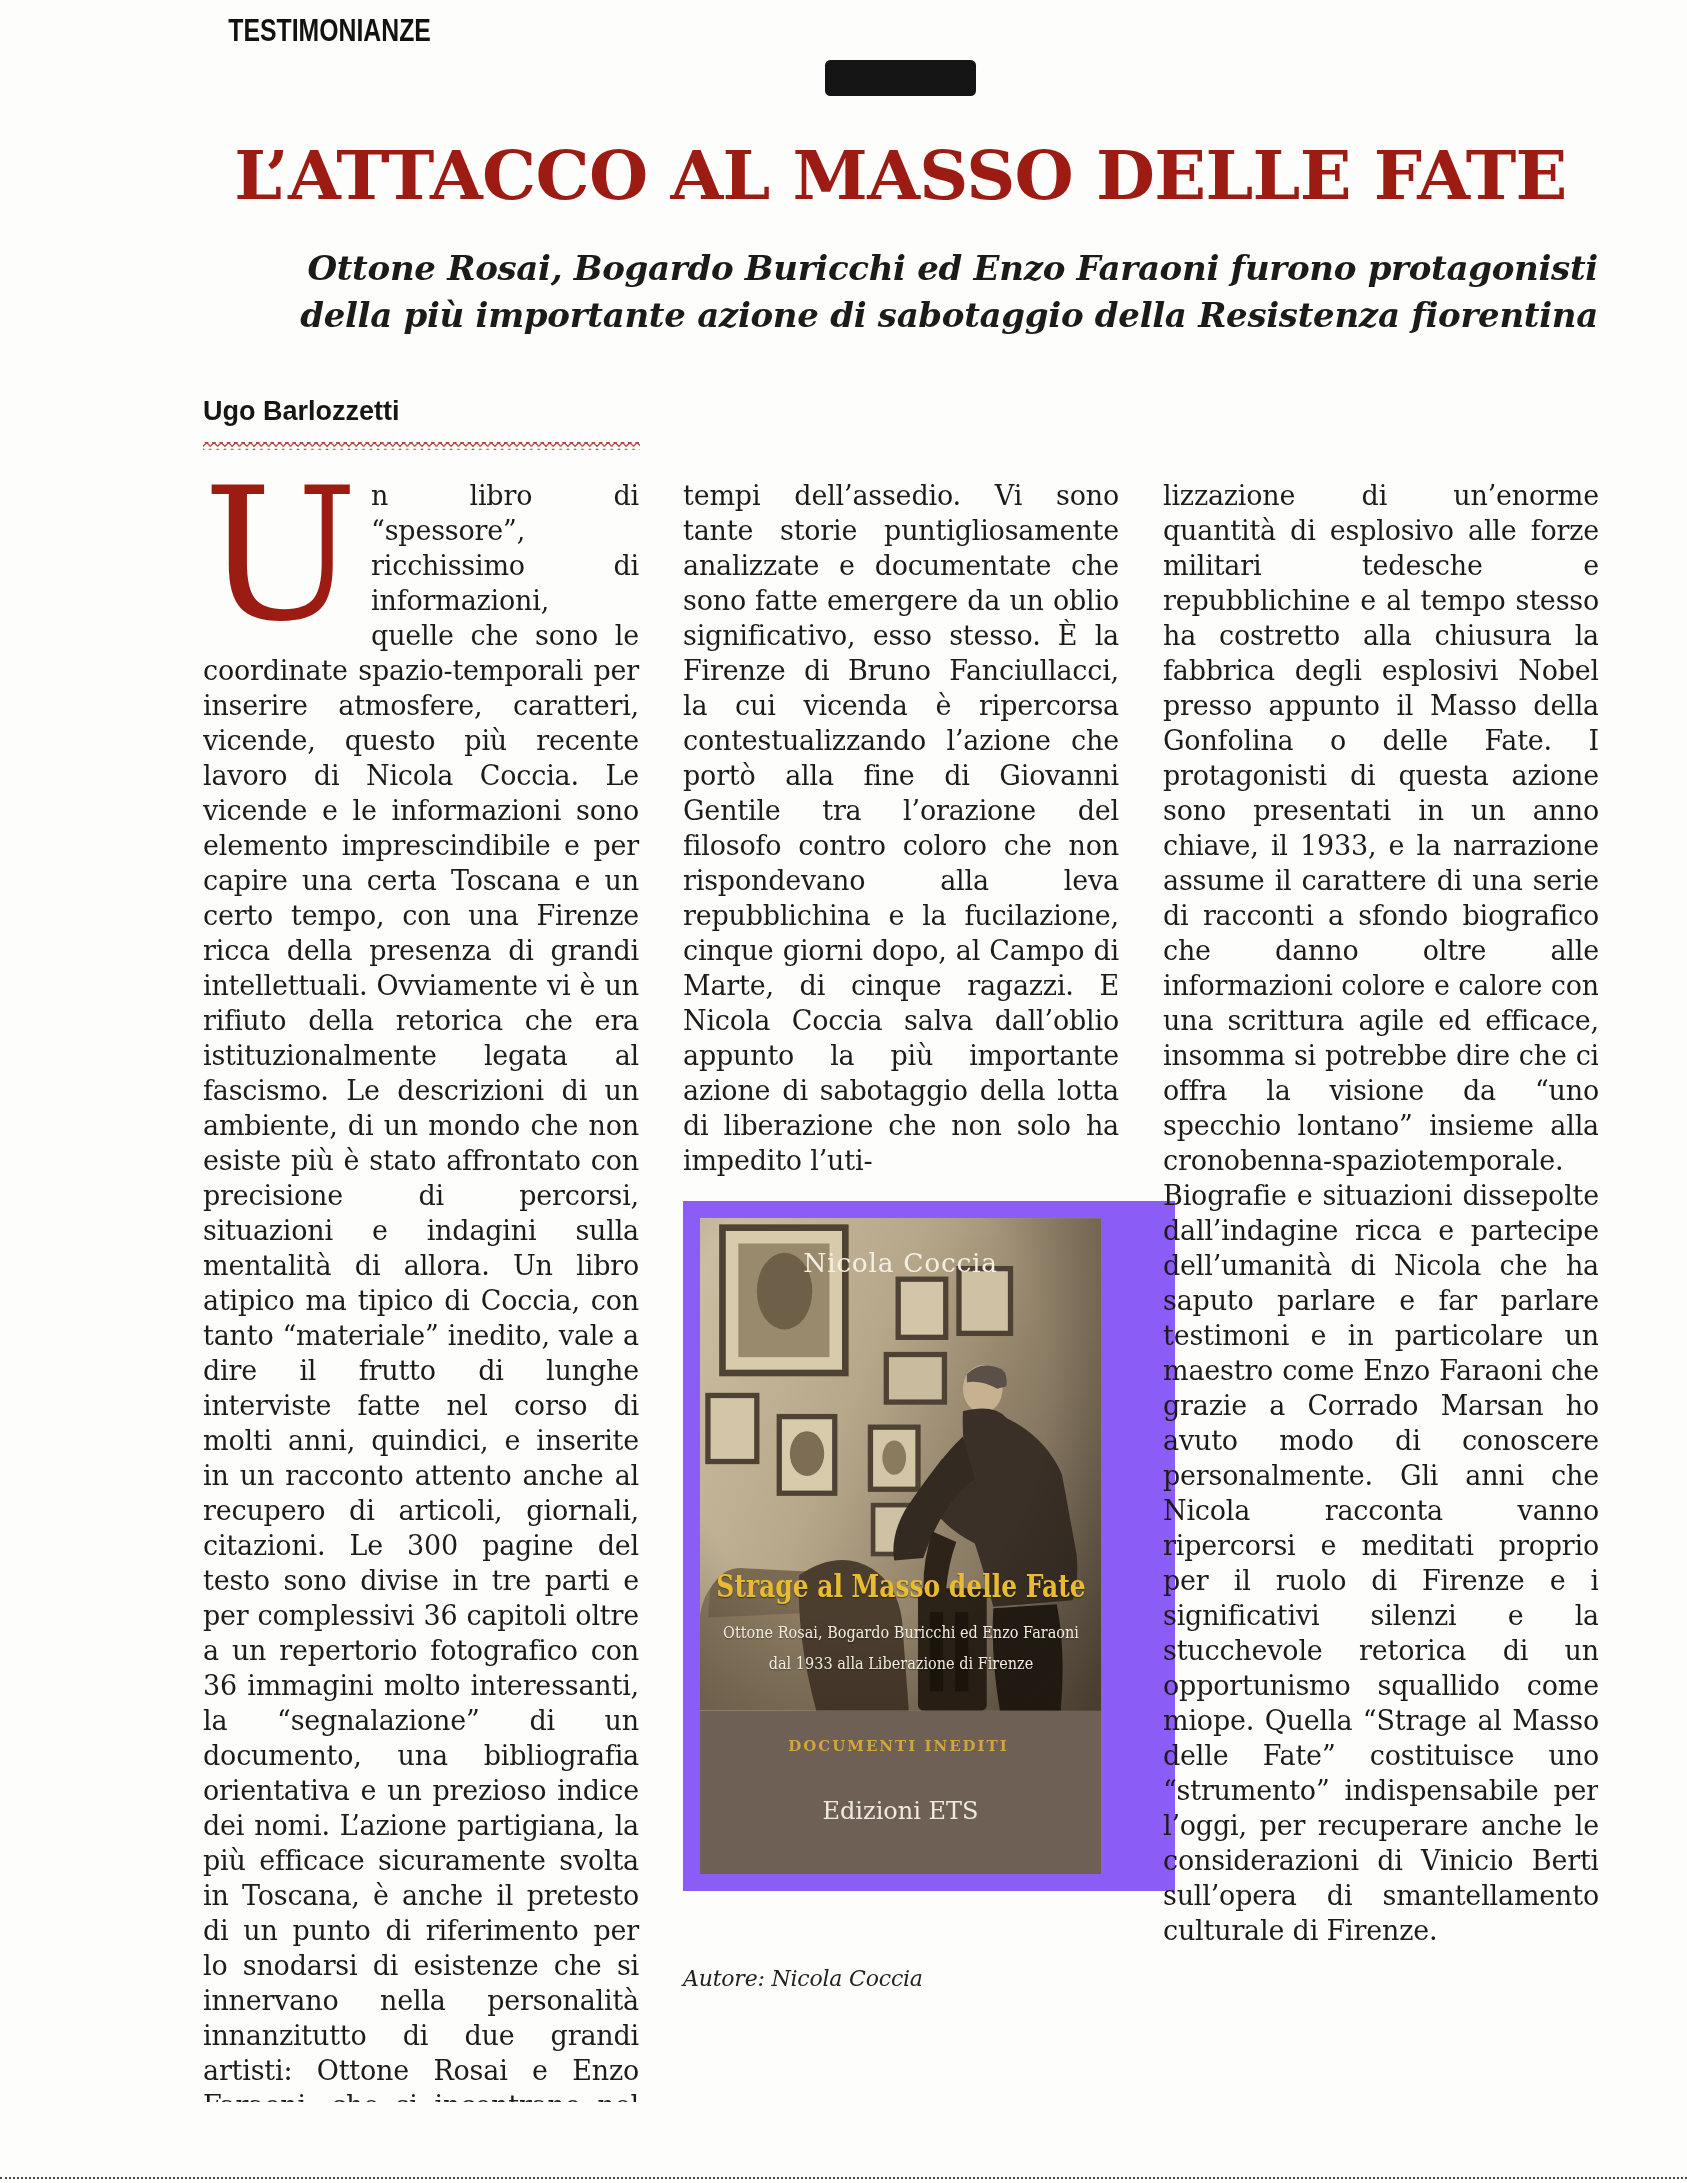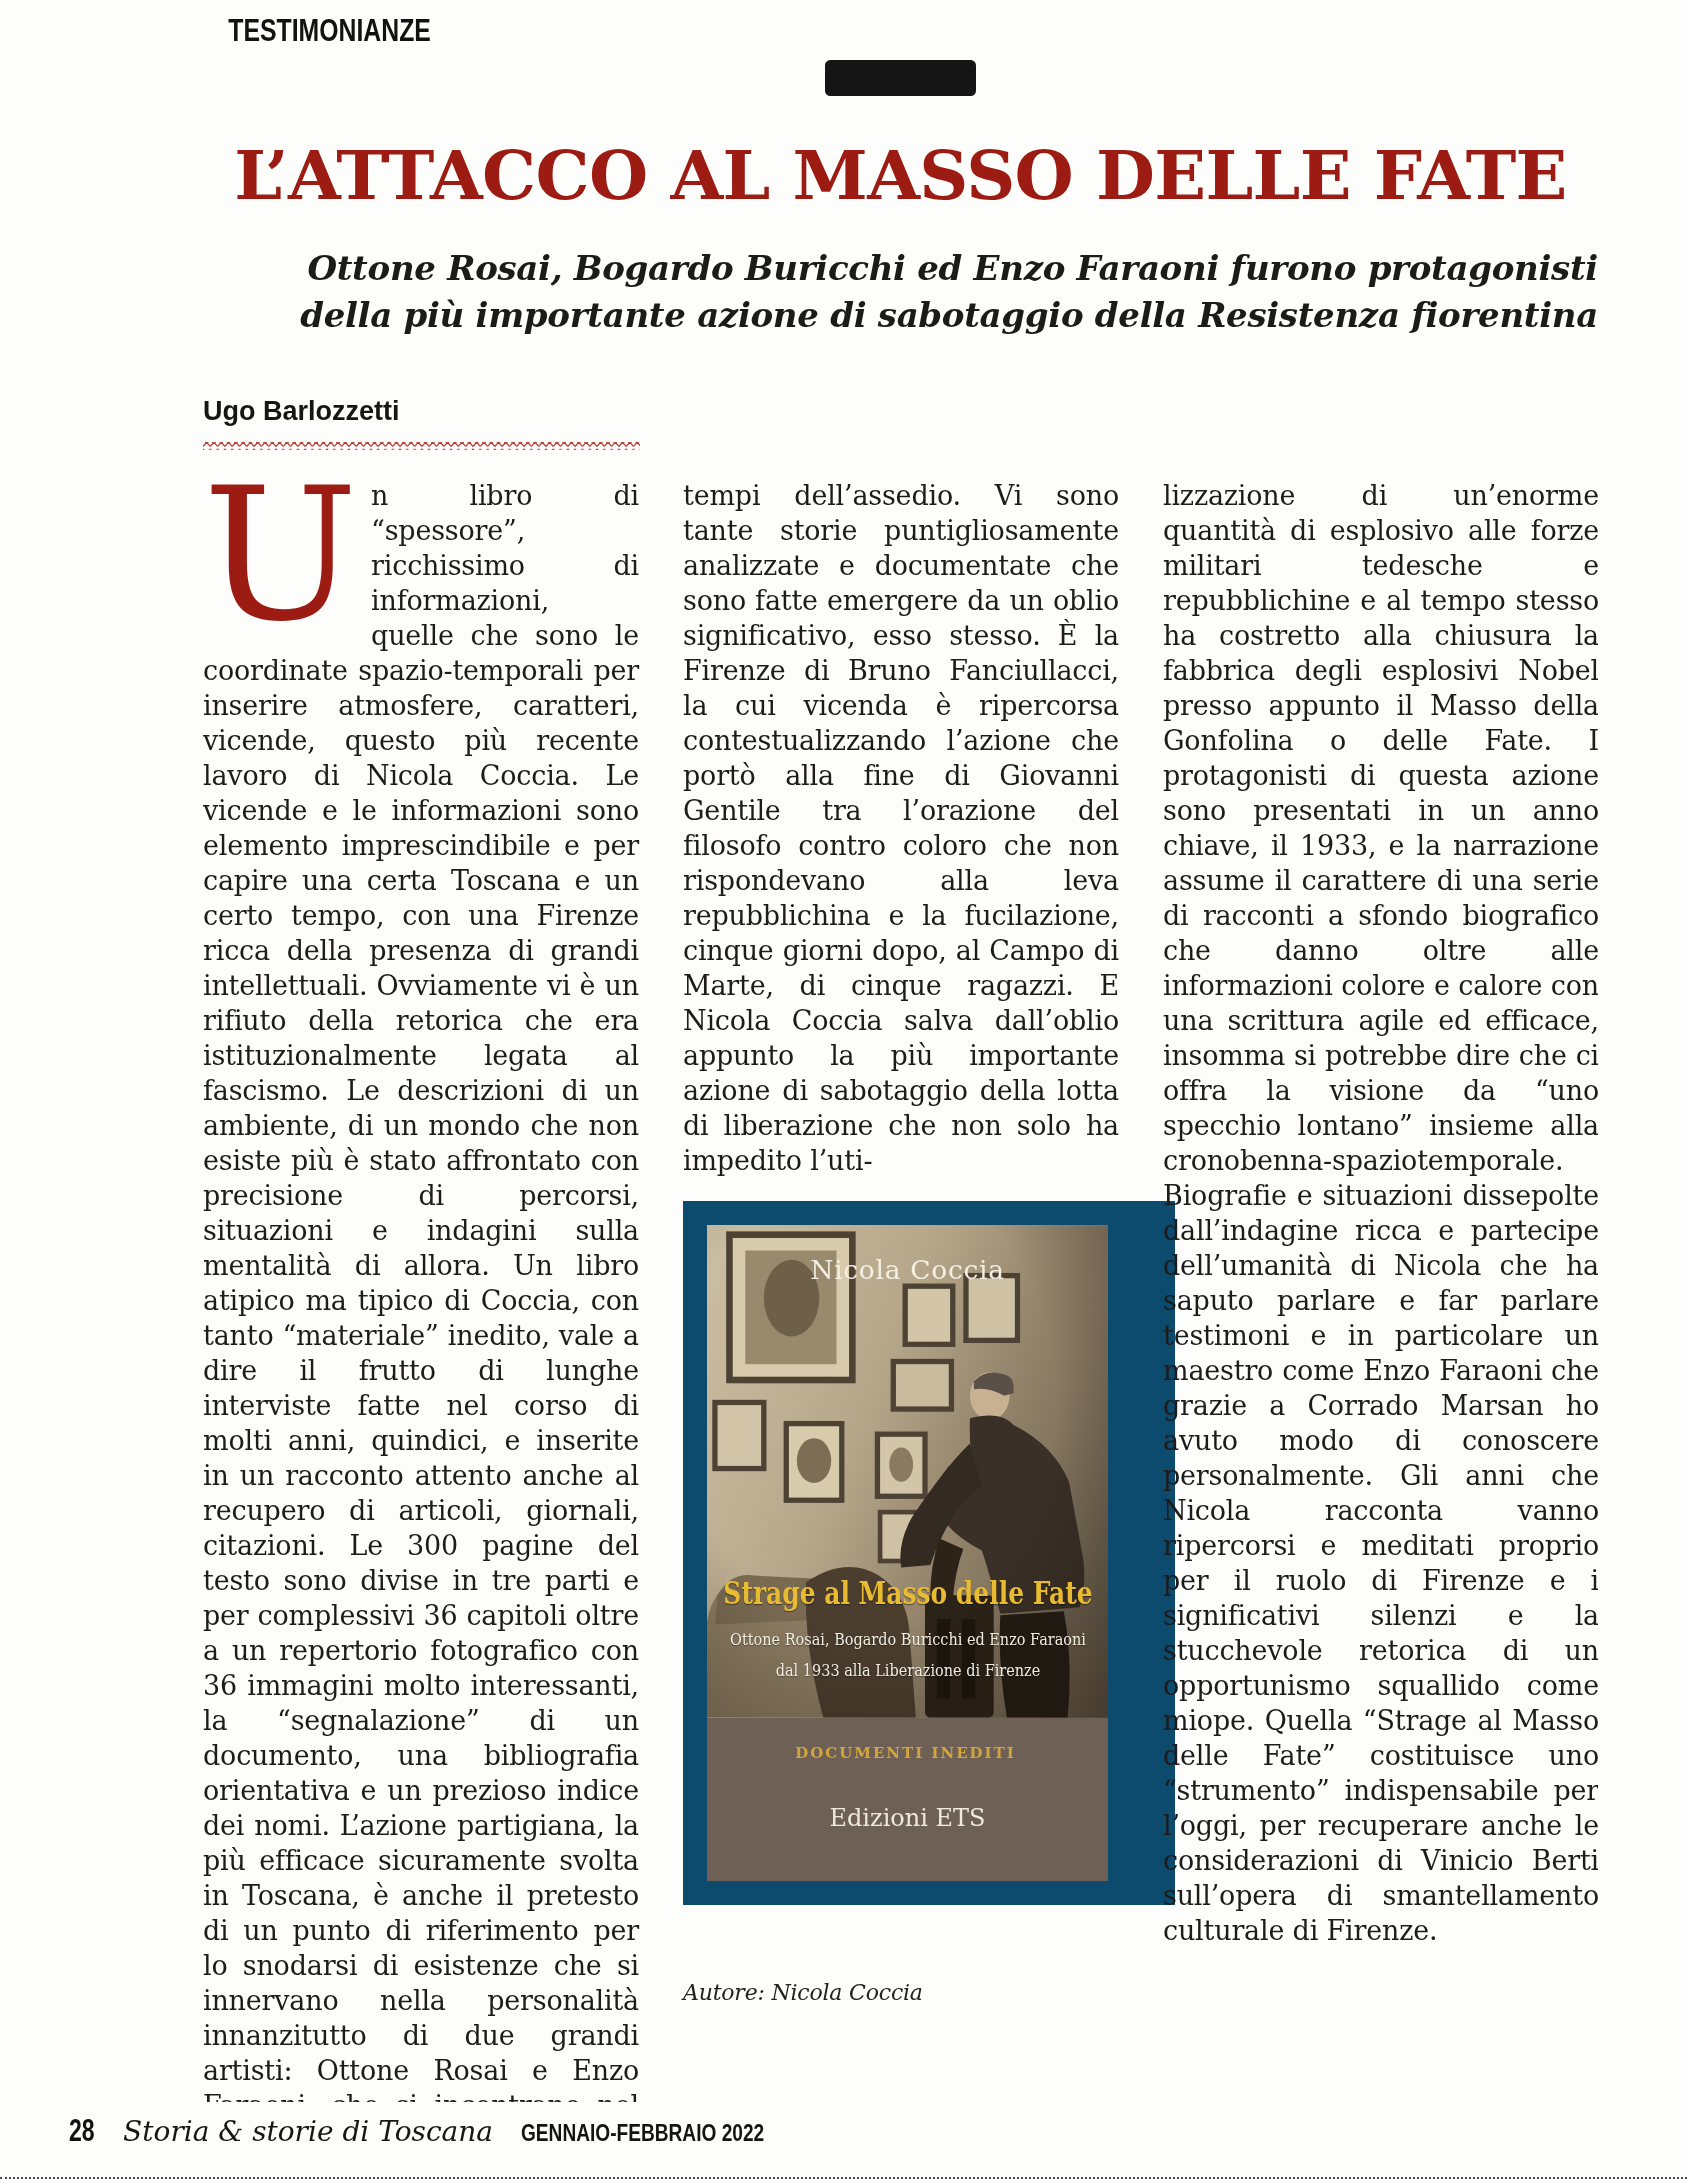--- a/index.html
+++ b/index.html
@@ -76,21 +76,21 @@
   .dropcap{
     float:left;
     font-size:184px;line-height:.76;
     color:#9c1b12;
     margin:6.6px 13.2px 0 0;
     font-weight:500;
   }
   
   .cover{
     margin:22.5px 0 0 0;width:492px;box-sizing:border-box;
-    background:#0c4a6e;padding:24px;
+    background:#8b5cf6;padding:17px;
   }
   .cover-photo{
     position:relative;width:401px;height:493px;
     background:linear-gradient(112deg,#cdbfa3 0%,#b7a78a 38%,#93836a 62%,#5e5344 100%);
     overflow:hidden;
   }
   .cover-photo svg{position:absolute;inset:0;}
   .cover-author{
     position:absolute;top:29px;left:0;right:0;
     text-align:center;color:#f4efe3;
@@ -246,22 +246,17 @@
 
       </div>
     </section>
 
     <section class="col">
       <p class="body">lizzazione di un’enorme quantità di esplosivo alle forze militari tedesche e repubblichine e al tempo stesso ha costretto alla chiusura la fabbrica degli esplosivi Nobel presso appunto il Masso della Gonfolina o delle Fate. I protagonisti di questa azione sono presentati in un anno chiave, il 1933, e la narrazione assume il carattere di una serie di racconti a sfondo biografico che danno oltre alle informazioni colore e calore con una scrittura agile ed efficace, insomma si potrebbe dire che ci offra la visione da “uno specchio lontano” insieme alla cronobenna-spaziotemporale. Biografie e situazioni dissepolte dall’indagine ricca e partecipe dell’umanità di Nicola che ha saputo parlare e far parlare testimoni e in particolare un maestro come Enzo Faraoni che grazie a Corrado Marsan ho avuto modo di conoscere personalmente. Gli anni che Nicola racconta vanno ripercorsi e meditati proprio per il ruolo di Firenze e i significativi silenzi e la stucchevole retorica di un opportunismo squallido come miope. Quella “Strage al Masso delle Fate” costituisce uno “strumento” indispensabile per l’oggi, per recuperare anche le considerazioni di Vinicio Berti sull’opera di smantellamento culturale di Firenze.</p>
     </section>
 
   </main>
 
-  <div class="footer">
-    <span class="pageno">28</span>
-    <span class="mag">Storia &amp; storie di Toscana</span>
-    <span class="issue">GENNAIO-FEBBRAIO 2022</span>
-  </div>
 
   <div class="bottom-rule"></div>
 
 </div>
 
 
 </body></html>

